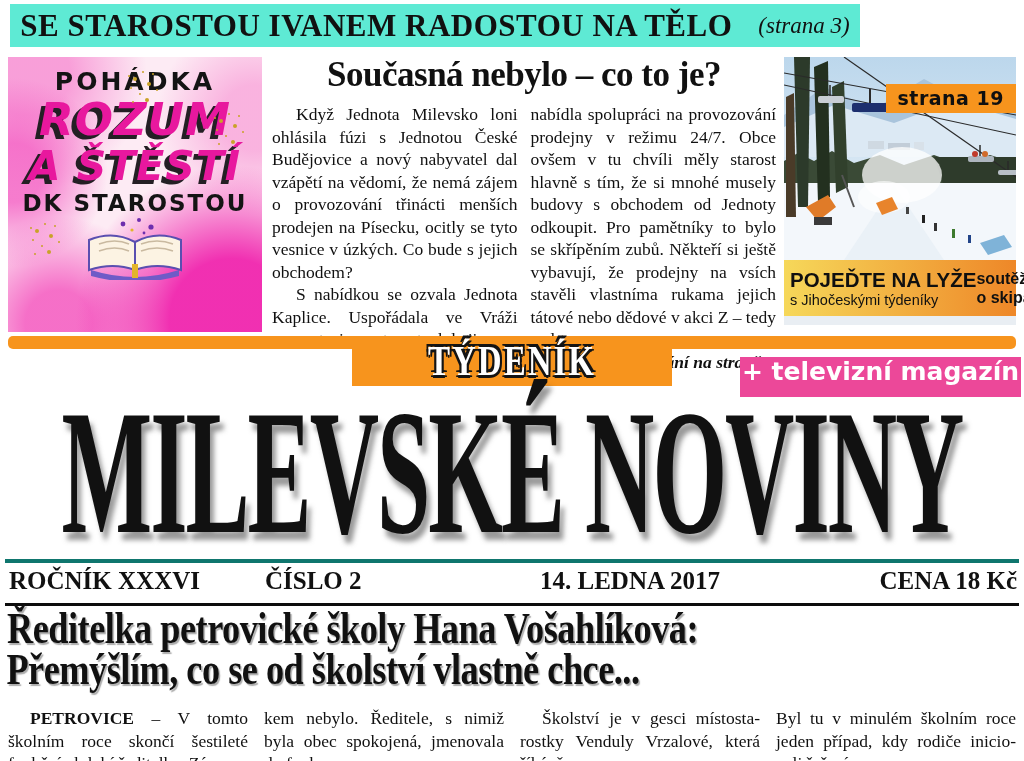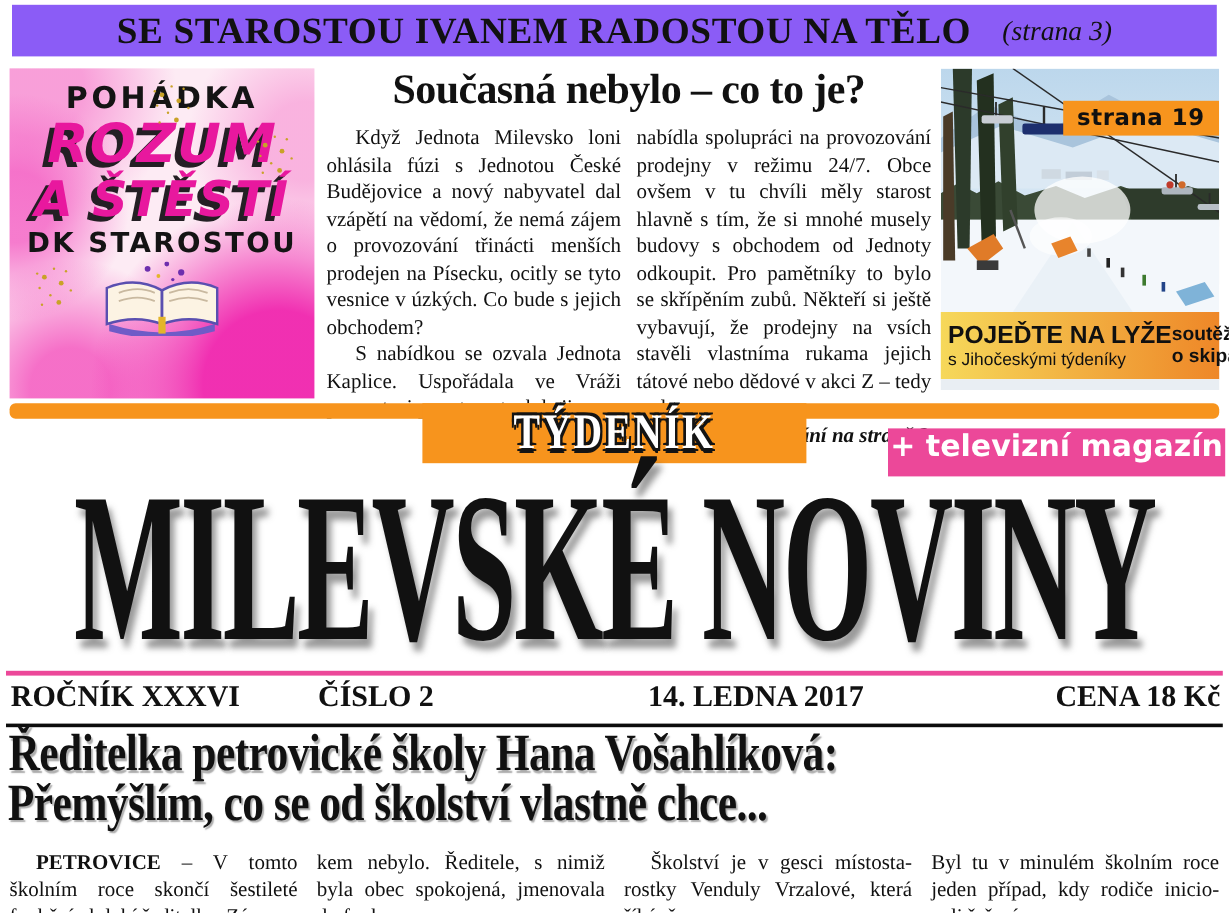--- a/index.html
+++ b/index.html
@@ -4,21 +4,21 @@
 <style>
   html,body{margin:0;padding:0;}
   body{
     width:1024px;height:761px;overflow:hidden;background:#ffffff;
     font-family:"Liberation Serif",serif;color:#111;position:relative;
   }
   .abs{position:absolute;}
 
   
   #top-banner{
-    left:10px;top:4px;width:1004px;height:43px;background:#8b5cf6;
+    left:10px;top:4px;width:850px;height:43px;background:#5eead4;
     display:flex;align-items:center;justify-content:center;
   }
   #top-banner .t{font-size:31px;font-weight:bold;letter-spacing:.5px;white-space:nowrap;}
   #top-banner .ref{font-size:23px;font-style:italic;margin-left:26px;white-space:nowrap;}
 
   
   #promo{
     left:8px;top:57px;width:254px;height:275px;overflow:hidden;text-align:center;
     background:
       radial-gradient(circle at 88% 96%, rgba(240,38,174,.95) 0 18%, rgba(240,38,174,0) 45%),
@@ -90,21 +90,21 @@
   #masthead{left:0;top:392px;width:1024px;height:162px;display:flex;align-items:center;justify-content:center;}
   #masthead span{
     display:inline-block;font-weight:bold;font-size:96px;line-height:96px;letter-spacing:-2px;
     transform:scale(1,1.85);white-space:nowrap;
     text-shadow:4px 4px 4px rgba(70,70,70,.55);
   }
 
   
   #issue-bar{
     left:5px;top:559px;width:1014px;height:40px;
-    border-top:4px solid #ec4899;border-bottom:3px solid #0c0c0c;
+    border-top:4px solid #0f766e;border-bottom:3px solid #0c0c0c;
   }
   #issue-bar span{position:absolute;top:4px;font-size:25px;font-weight:bold;white-space:nowrap;}
   #issue-bar .vol{left:4px;}
   #issue-bar .num{left:260px;}
   #issue-bar .date{left:535px;}
   #issue-bar .price{right:2px;}
 
   
   #feature-headline{left:0;top:608px;width:1024px;text-align:left;}
   #feature-headline div{

